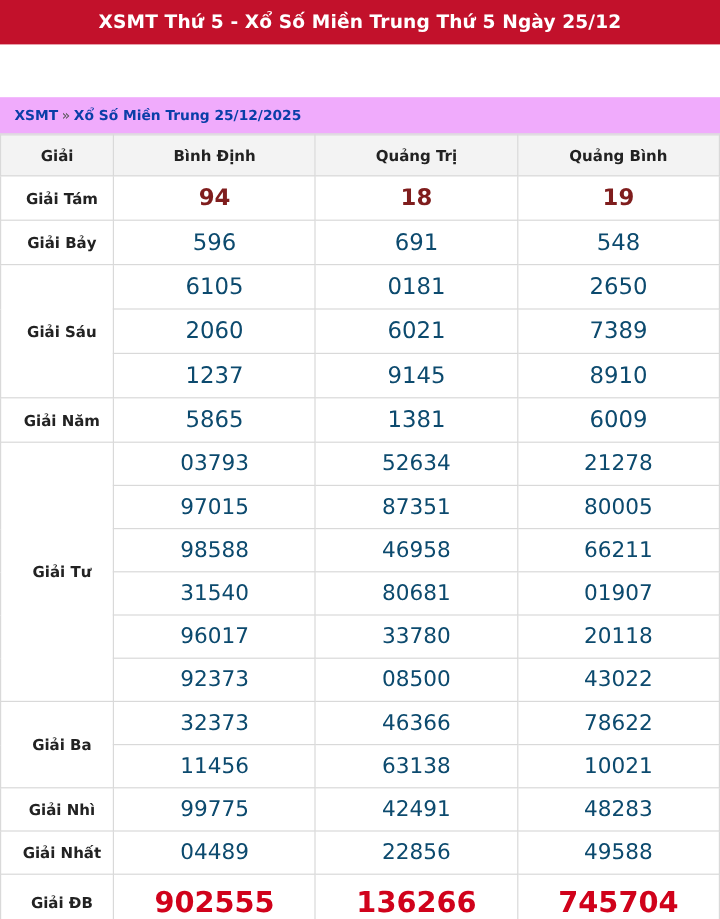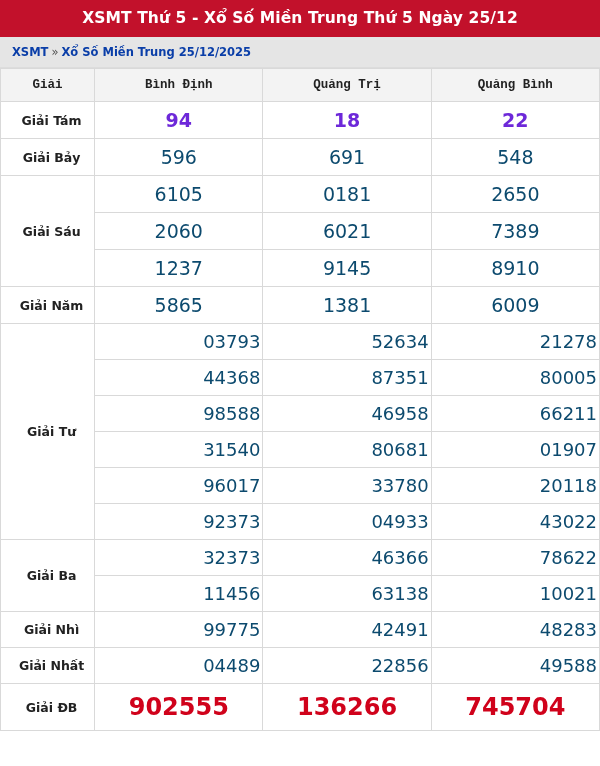--- a/index.html
+++ b/index.html
@@ -25,28 +25,29 @@
     background: #c2112b;
     color: #ffffff;
     text-align: center;
     font-weight: bold;
     font-size: 15.5px;
     letter-spacing: 0.1px;
     padding: 9px 6px 10px 6px;
     box-sizing: border-box;
   }
   .breadcrumb {
-    background: #e5e5e5;
+    background: #f0abfc;
     border-bottom: 1px solid #dcdcdc;
     padding: 8px 24px 8px 12px;
     font-size: 11.5px;
     font-weight: bold;
     color: #333333;
     box-sizing: border-box;
     white-space: nowrap;
+    margin-top: 44px;
   }
   .breadcrumb .bc-link {
     color: #0a3ea8;
     text-decoration: none;
   }
   .breadcrumb .bc-sep {
     color: #555555;
     margin: 0 3px;
     font-weight: normal;
   }
@@ -63,21 +64,20 @@
     border: 1px solid #d9d9d9;
     text-align: center;
     vertical-align: middle;
   }
   table.lottery thead th {
     background: #f3f3f3;
     font-size: 12.5px;
     font-weight: bold;
     color: #222222;
     padding: 9px 2px;
-    font-family: Liberation Mono, monospace;
   }
   .col-prize {
     width: 94px;
   }
   .col-prov {
     width: 168px;
   }
   td.prize-label {
     font-size: 12.5px;
     font-weight: bold;
@@ -87,24 +87,23 @@
     border-radius: 16px;
   }
   td.num {
     font-size: 19px;
     color: #0c4a6e;
     padding: 7px 2px;
     font-weight: normal;
   }
   td.num.small {
     font-size: 18px;
-    text-align: right;
   }
   td.num.highlight {
-    color: #6d28d9;
+    color: #7f1d1d;
     font-weight: bold;
   }
   td.num.db {
     color: #d0021b;
     font-weight: bold;
     font-size: 24px;
     padding: 9px 2px;
   }
   td.num.g8 {
     font-size: 19px;
@@ -135,21 +134,21 @@
         <th>Quảng Trị</th>
         <th>Quảng Bình</th>
       </tr>
     </thead>
     <tbody>
 
       <tr>
         <td class="prize-label" rowspan="1">Giải Tám</td>
         <td class="num g8 highlight">94</td>
         <td class="num g8 highlight">18</td>
-        <td class="num g8 highlight">22</td>
+        <td class="num g8 highlight">19</td>
       </tr>
 
       <tr>
         <td class="prize-label" rowspan="1">Giải Bảy</td>
         <td class="num">596</td>
         <td class="num">691</td>
         <td class="num">548</td>
       </tr>
 
       <tr>
@@ -176,42 +175,42 @@
         <td class="num">6009</td>
       </tr>
 
       <tr>
         <td class="prize-label" rowspan="6">Giải Tư</td>
         <td class="num small">03793</td>
         <td class="num small">52634</td>
         <td class="num small">21278</td>
       </tr>
       <tr>
-        <td class="num small">44368</td>
+        <td class="num small">97015</td>
         <td class="num small">87351</td>
         <td class="num small">80005</td>
       </tr>
       <tr>
         <td class="num small">98588</td>
         <td class="num small">46958</td>
         <td class="num small">66211</td>
       </tr>
       <tr>
         <td class="num small">31540</td>
         <td class="num small">80681</td>
         <td class="num small">01907</td>
       </tr>
       <tr>
         <td class="num small">96017</td>
         <td class="num small">33780</td>
         <td class="num small">20118</td>
       </tr>
       <tr>
         <td class="num small">92373</td>
-        <td class="num small">04933</td>
+        <td class="num small">08500</td>
         <td class="num small">43022</td>
       </tr>
 
       <tr>
         <td class="prize-label" rowspan="2">Giải Ba</td>
         <td class="num small">32373</td>
         <td class="num small">46366</td>
         <td class="num small">78622</td>
       </tr>
       <tr>

